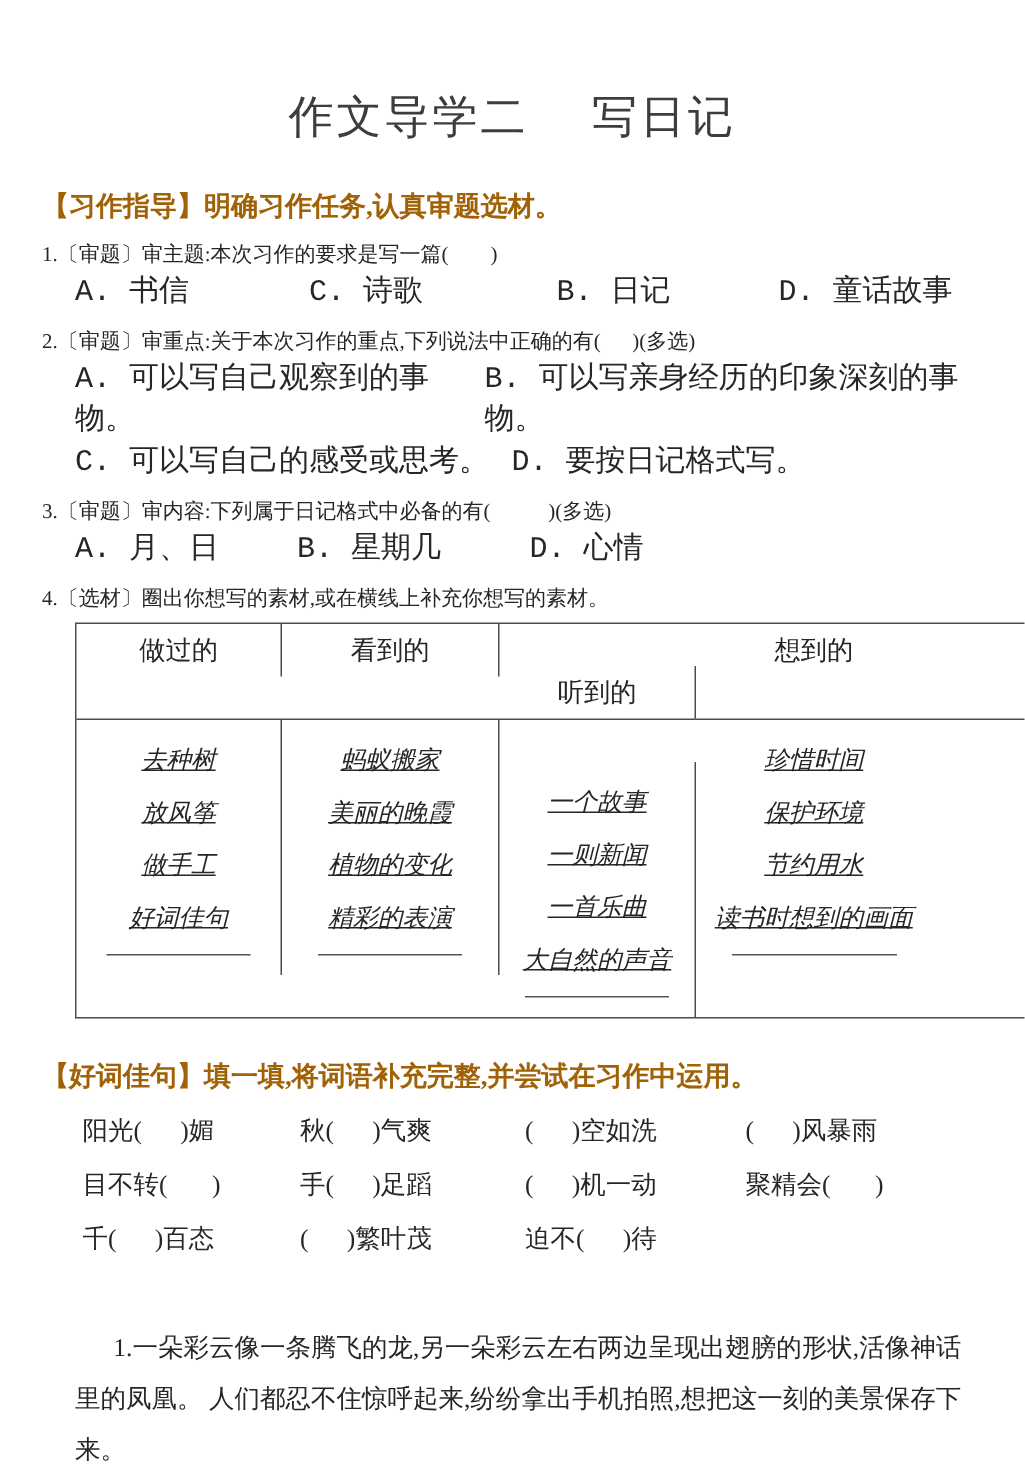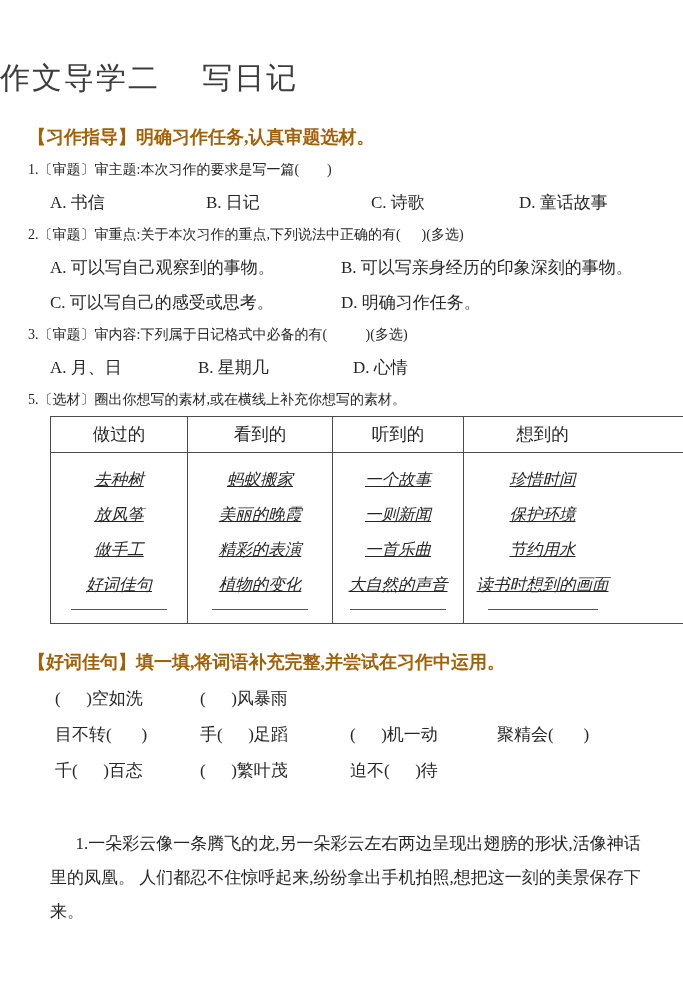--- a/index.html
+++ b/index.html
@@ -9,21 +9,21 @@
     font-family: "Liberation Serif", "DejaVu Serif", serif;
     color: #262626;
     position: relative;
     overflow: hidden;
   }
   .page { position: relative; width: 683px; height: 989px; }
   .content { padding: 0 26px 0 28px; }
 
   .title {
     margin-top: 58px;
-    text-align: left;
+    text-align: center;
     font-family: "Liberation Sans", "DejaVu Sans", sans-serif;
     font-size: 30px;
     font-weight: 400;
     letter-spacing: 2px;
     color: #3d3d3d;
     white-space: pre-wrap;
   }
 
   .sec-h {
     margin-top: 26px;
@@ -34,24 +34,25 @@
   }
 
   .q {
     margin-top: 12px;
     font-size: 14px;
     white-space: pre-wrap;
   }
 
   .opts {
     display: flex;
-    margin-top: 12px;
+    margin-top: 1px;
     padding-left: 22px;
-    font-size: 17px;
-    white-space: pre-wrap;
+    font-size: 20px;
+    white-space: pre-wrap;
+    font-family: Liberation Mono, monospace;
   }
   .opts.four > span:nth-child(1) { width: 156px; }
   .opts.four > span:nth-child(2) { width: 165px; }
   .opts.four > span:nth-child(3) { width: 148px; }
   .opts.q3 > span:nth-child(1) { width: 148px; }
   .opts.q3 > span:nth-child(2) { width: 155px; }
   .opts.q3 > span:nth-child(3) { width: 135px; }
   .opts.two > span:nth-child(1) { width: 291px; }
 
   .mtable {
@@ -61,21 +62,21 @@
   }
   .mtable .trow { display: flex; }
   .mtable .thead { border-bottom: 1.4px solid #4b4b4b; }
   .mtable .hcell {
     height: 35px; line-height: 35px;
     text-align: center;
     font-size: 17.5px;
     border-right: 1.2px solid #4b4b4b;
   }
   .mtable .hcell:last-child, .mtable .col:last-child { border-right: none; }
-  .w0 { width: 137px; } .w1 { width: 145px; } .w2 { width: 131px; } .w3 { width: 157px; }
+  .w0 { width: 137px; } .w1 { width: 145px; } .w2 { width: 131px; margin-top: 28px; } .w3 { width: 157px; }
   .mtable .col {
     display: flex; flex-direction: column; align-items: center;
     height: 170px;
     padding-top: 9px;
     border-right: 1.2px solid #4b4b4b;
     font-size: 16.5px;
     font-style: italic;
     text-decoration: underline;
   }
   .mtable .col .item { height: 35px; line-height: 35px; white-space: nowrap; }
@@ -112,64 +113,64 @@
 <div class="page">
   <div class="title">作文导学二　 写日记</div>
 
   <div class="content">
 
     <div class="sec-h">【习作指导】明确习作任务,认真审题选材。</div>
 
     <div class="q">1.〔审题〕审主题:本次习作的要求是写一篇(        )</div>
     <div class="opts four">
       <span>A. 书信</span>
+      <span>C. 诗歌</span>
       <span>B. 日记</span>
-      <span>C. 诗歌</span>
       <span>D. 童话故事</span>
     </div>
 
     <div class="q">2.〔审题〕审重点:关于本次习作的重点,下列说法中正确的有(      )(多选)</div>
     <div class="opts two">
       <span>A. 可以写自己观察到的事物。</span>
       <span>B. 可以写亲身经历的印象深刻的事物。</span>
     </div>
     <div class="opts two">
       <span>C. 可以写自己的感受或思考。</span>
-      <span>D. 明确习作任务。</span>
+      <span>D. 要按日记格式写。</span>
     </div>
 
     <div class="q">3.〔审题〕审内容:下列属于日记格式中必备的有(           )(多选)</div>
     <div class="opts four q3">
       <span>A. 月、日</span>
       <span>B. 星期几</span>
       <span>D. 心情</span>
     </div>
 
-    <div class="q">5.〔选材〕圈出你想写的素材,或在横线上补充你想写的素材。</div>
+    <div class="q">4.〔选材〕圈出你想写的素材,或在横线上补充你想写的素材。</div>
 
     <div class="mtable">
       <div class="trow thead">
         <div class="hcell w0">做过的</div>
         <div class="hcell w1">看到的</div>
         <div class="hcell w2">听到的</div>
         <div class="hcell w3">想到的</div>
       </div>
       <div class="trow">
         <div class="col w0">
           <div class="item">去种树</div>
           <div class="item">放风筝</div>
           <div class="item">做手工</div>
           <div class="item">好词佳句</div>
           <div class="blank"></div>
         </div>
         <div class="col w1">
           <div class="item">蚂蚁搬家</div>
           <div class="item">美丽的晚霞</div>
+          <div class="item">植物的变化</div>
           <div class="item">精彩的表演</div>
-          <div class="item">植物的变化</div>
           <div class="blank"></div>
         </div>
         <div class="col w2">
           <div class="item">一个故事</div>
           <div class="item">一则新闻</div>
           <div class="item">一首乐曲</div>
           <div class="item">大自然的声音</div>
           <div class="blank"></div>
         </div>
         <div class="col w3">
@@ -178,20 +179,22 @@
           <div class="item">节约用水</div>
           <div class="item">读书时想到的画面</div>
           <div class="blank wide"></div>
         </div>
       </div>
     </div>
 
     <div class="sec-h">【好词佳句】填一填,将词语补充完整,并尝试在习作中运用。</div>
 
     <div class="words-row">
+      <span>阳光(      )媚</span>
+      <span>秋(      )气爽</span>
       <span>(      )空如洗</span>
       <span>(      )风暴雨</span>
     </div>
     <div class="words-row">
       <span>目不转(       )</span>
       <span>手(      )足蹈</span>
       <span>(      )机一动</span>
       <span>聚精会(       )</span>
     </div>
     <div class="words-row">

